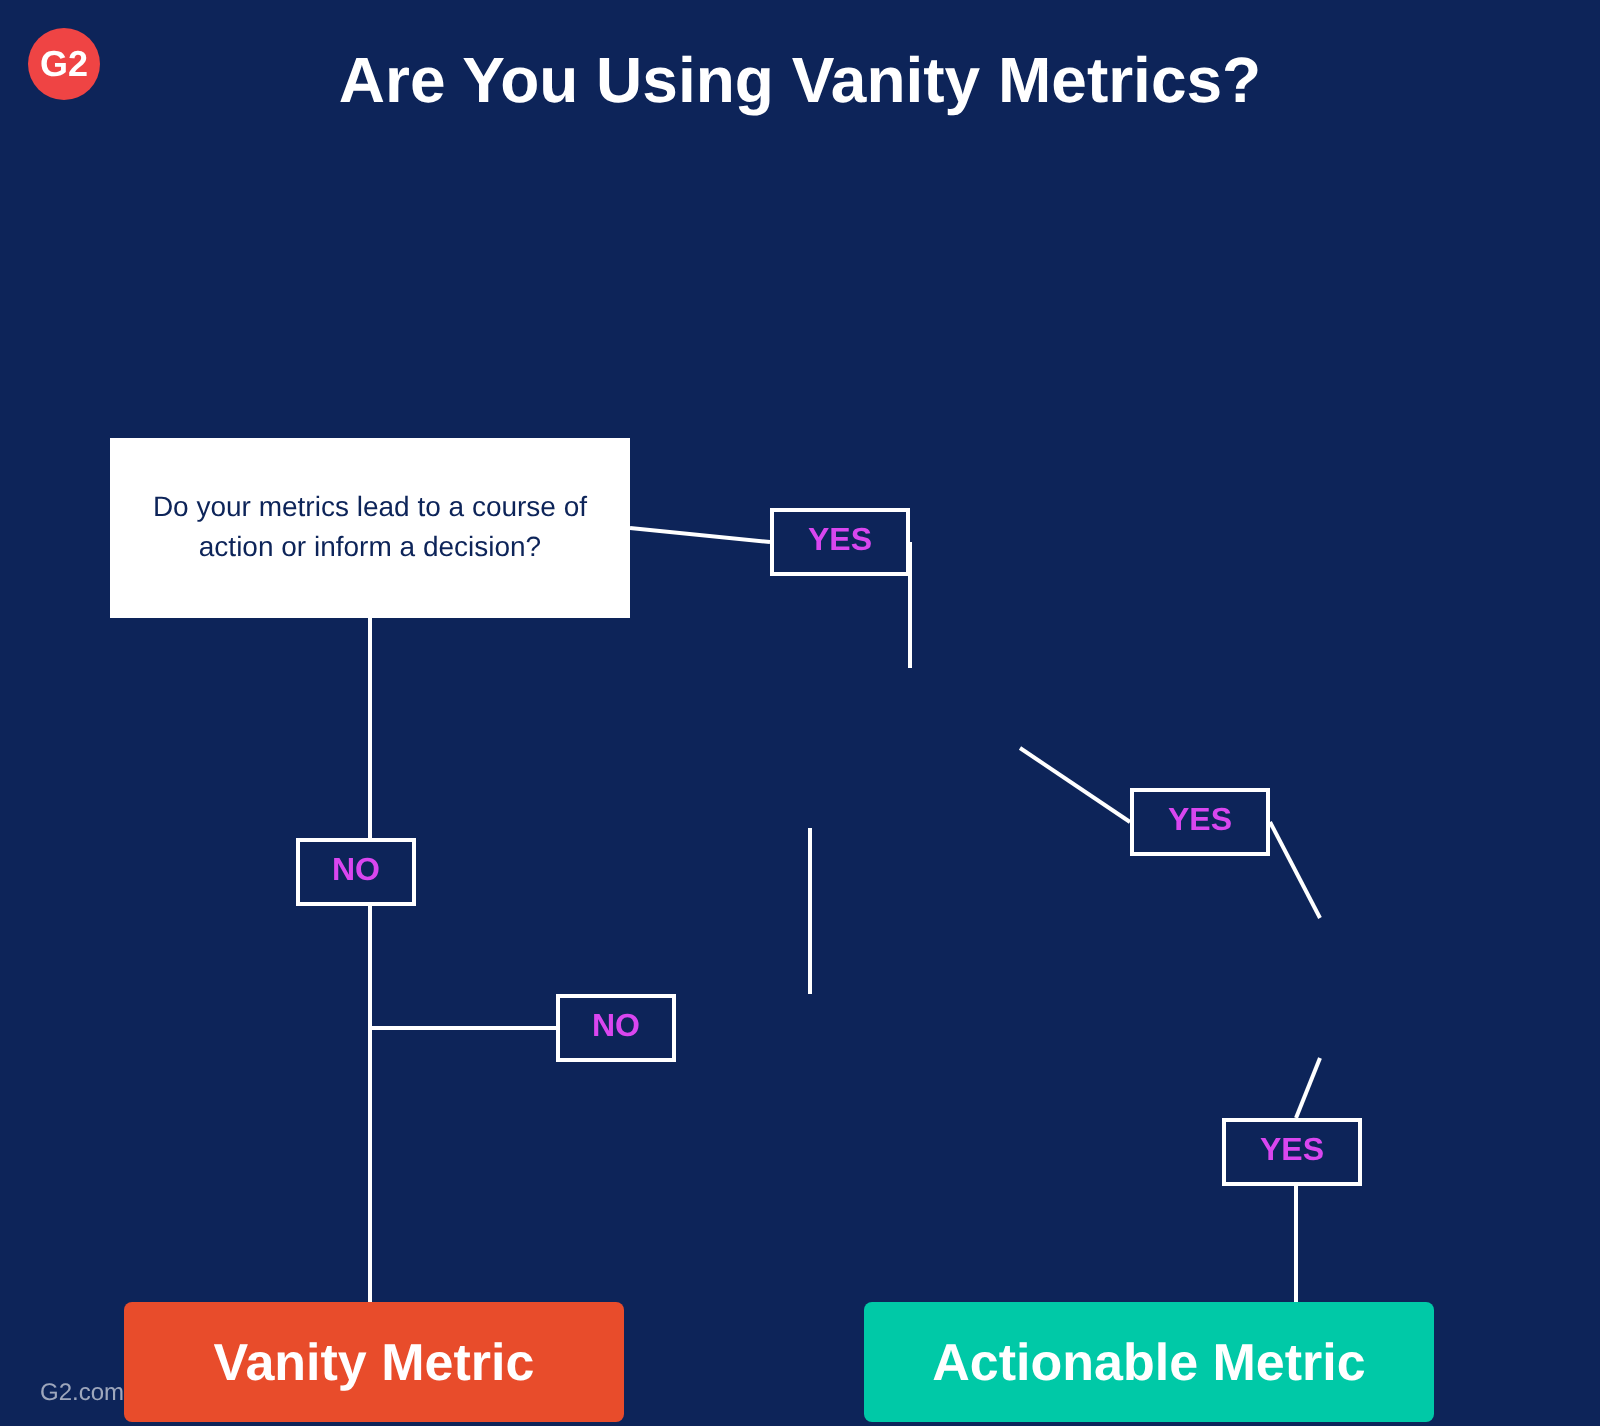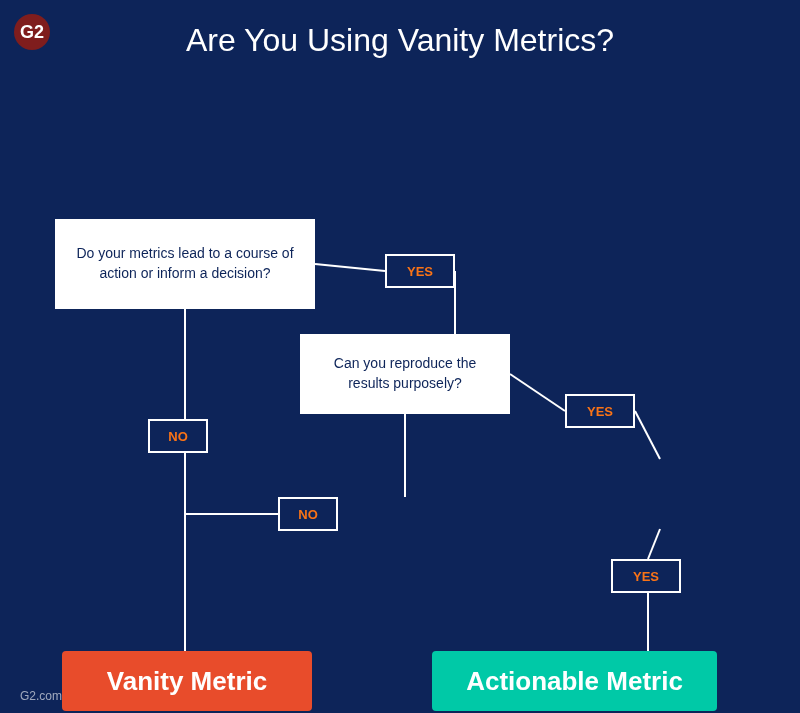--- a/index.html
+++ b/index.html
@@ -13,34 +13,34 @@
       overflow: hidden;
       position: relative;
     }
 
     .g2-logo {
       position: absolute;
       top: 14px;
       left: 14px;
       width: 36px;
       height: 36px;
-      background: #7f1d1d;
+      background: #ef4444;
       border-radius: 50%;
       display: flex;
       align-items: center;
       justify-content: center;
       font-weight: bold;
       font-size: 18px;
       color: white;
     }
 
     .main-title {
       text-align: center;
       font-size: 32px;
-      font-weight: normal;
+      font-weight: bold;
       padding-top: 22px;
       padding-bottom: 10px;
       color: white;
     }
 
     .diagram-area {
       position: relative;
       width: 724px;
       height: 580px;
       margin-top: 10px;
@@ -56,24 +56,24 @@
       line-height: 1.4;
       display: flex;
       align-items: center;
       justify-content: center;
       padding: 10px 14px;
     }
 
     .label-box {
       position: absolute;
       background: #0d2459;
-      color: #f97316;
+      color: #d946ef;
       border: 2px solid white;
       text-align: center;
-      font-size: 13px;
+      font-size: 16px;
       font-weight: bold;
       display: flex;
       align-items: center;
       justify-content: center;
       padding: 6px 12px;
     }
 
     
     .connector-svg {
       position: absolute;
@@ -156,23 +156,20 @@
   </svg>
 
   <div class="box" style="left:55px; top:140px; width:260px; height:90px;">
     <span>Do your metrics lead to a course of action or inform a decision?</span>
   </div>
 
   <div class="label-box" style="left:385px; top:175px; width:70px; height:34px;">
     <span>YES</span>
   </div>
 
-  <div class="box" style="left:300px; top:255px; width:210px; height:80px;">
-    <span>Can you reproduce the results purposely?</span>
-  </div>
 
   <div class="label-box" style="left:148px; top:340px; width:60px; height:34px;">
     <span>NO</span>
   </div>
 
   <div class="label-box" style="left:565px; top:315px; width:70px; height:34px;">
     <span>YES</span>
   </div>
 
   <div class="label-box" style="left:278px; top:418px; width:60px; height:34px;">

